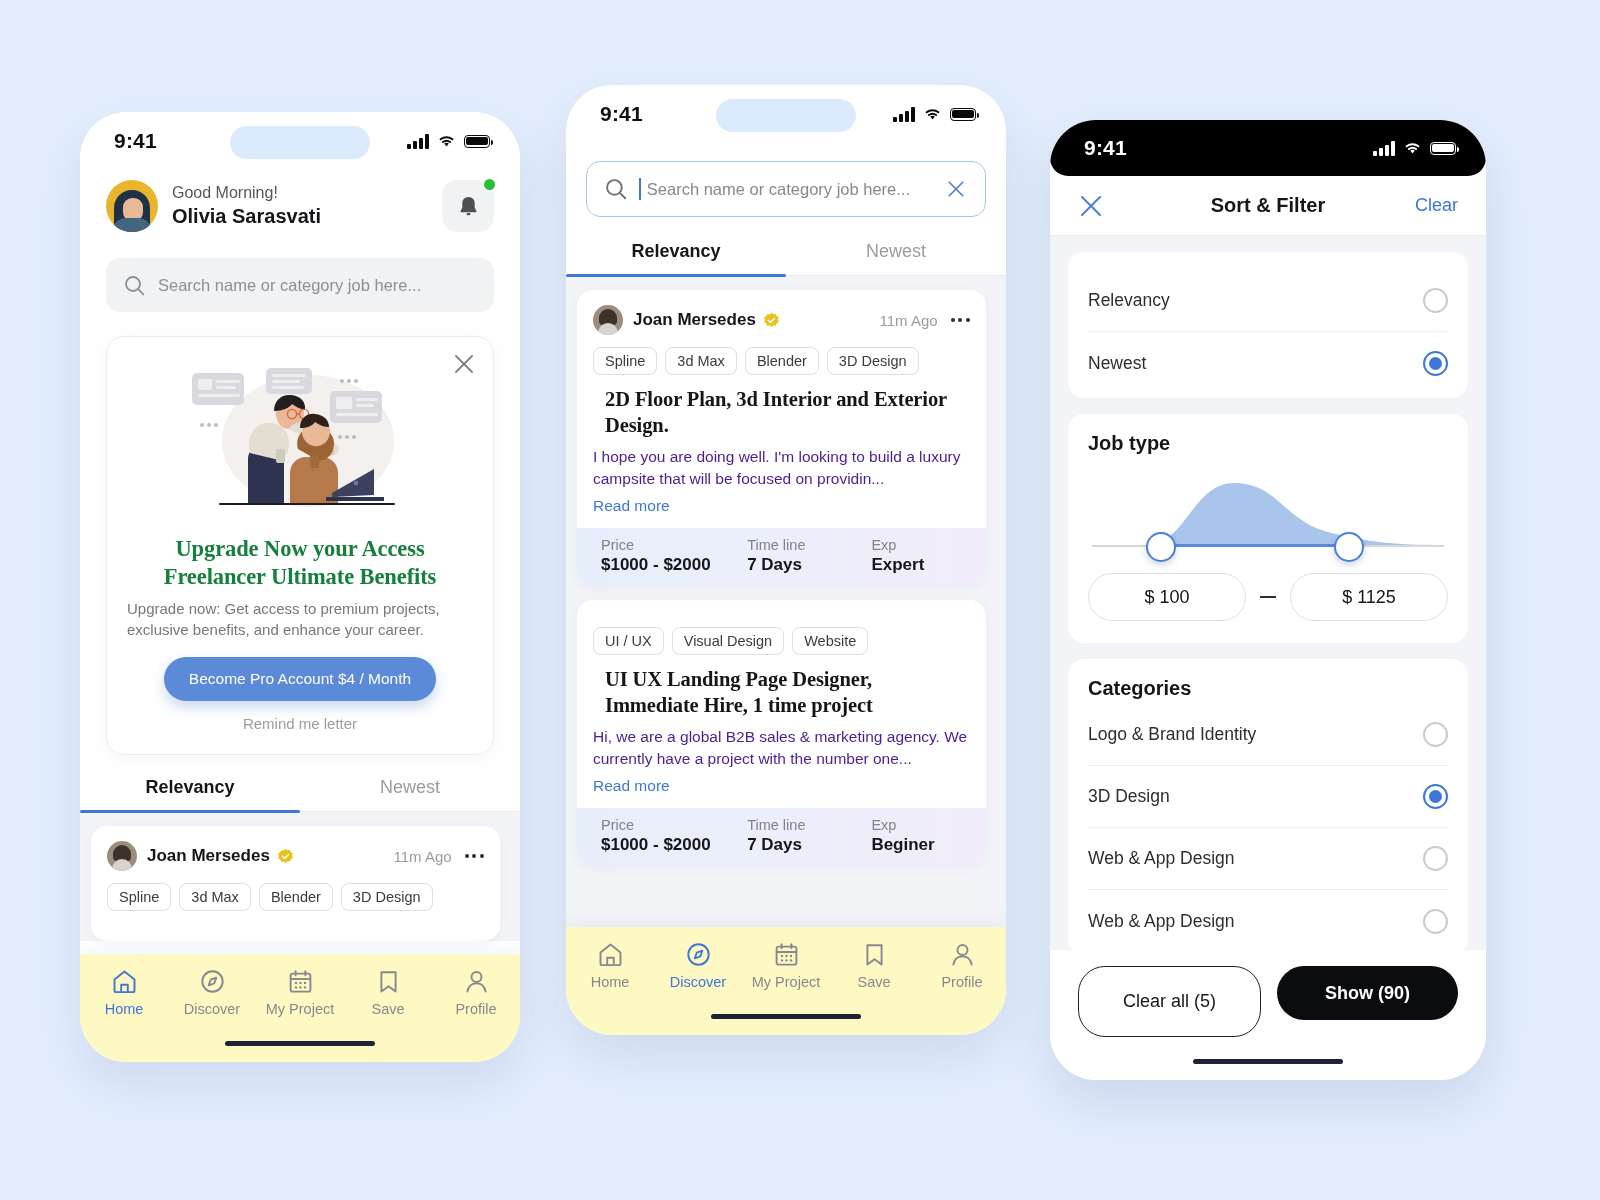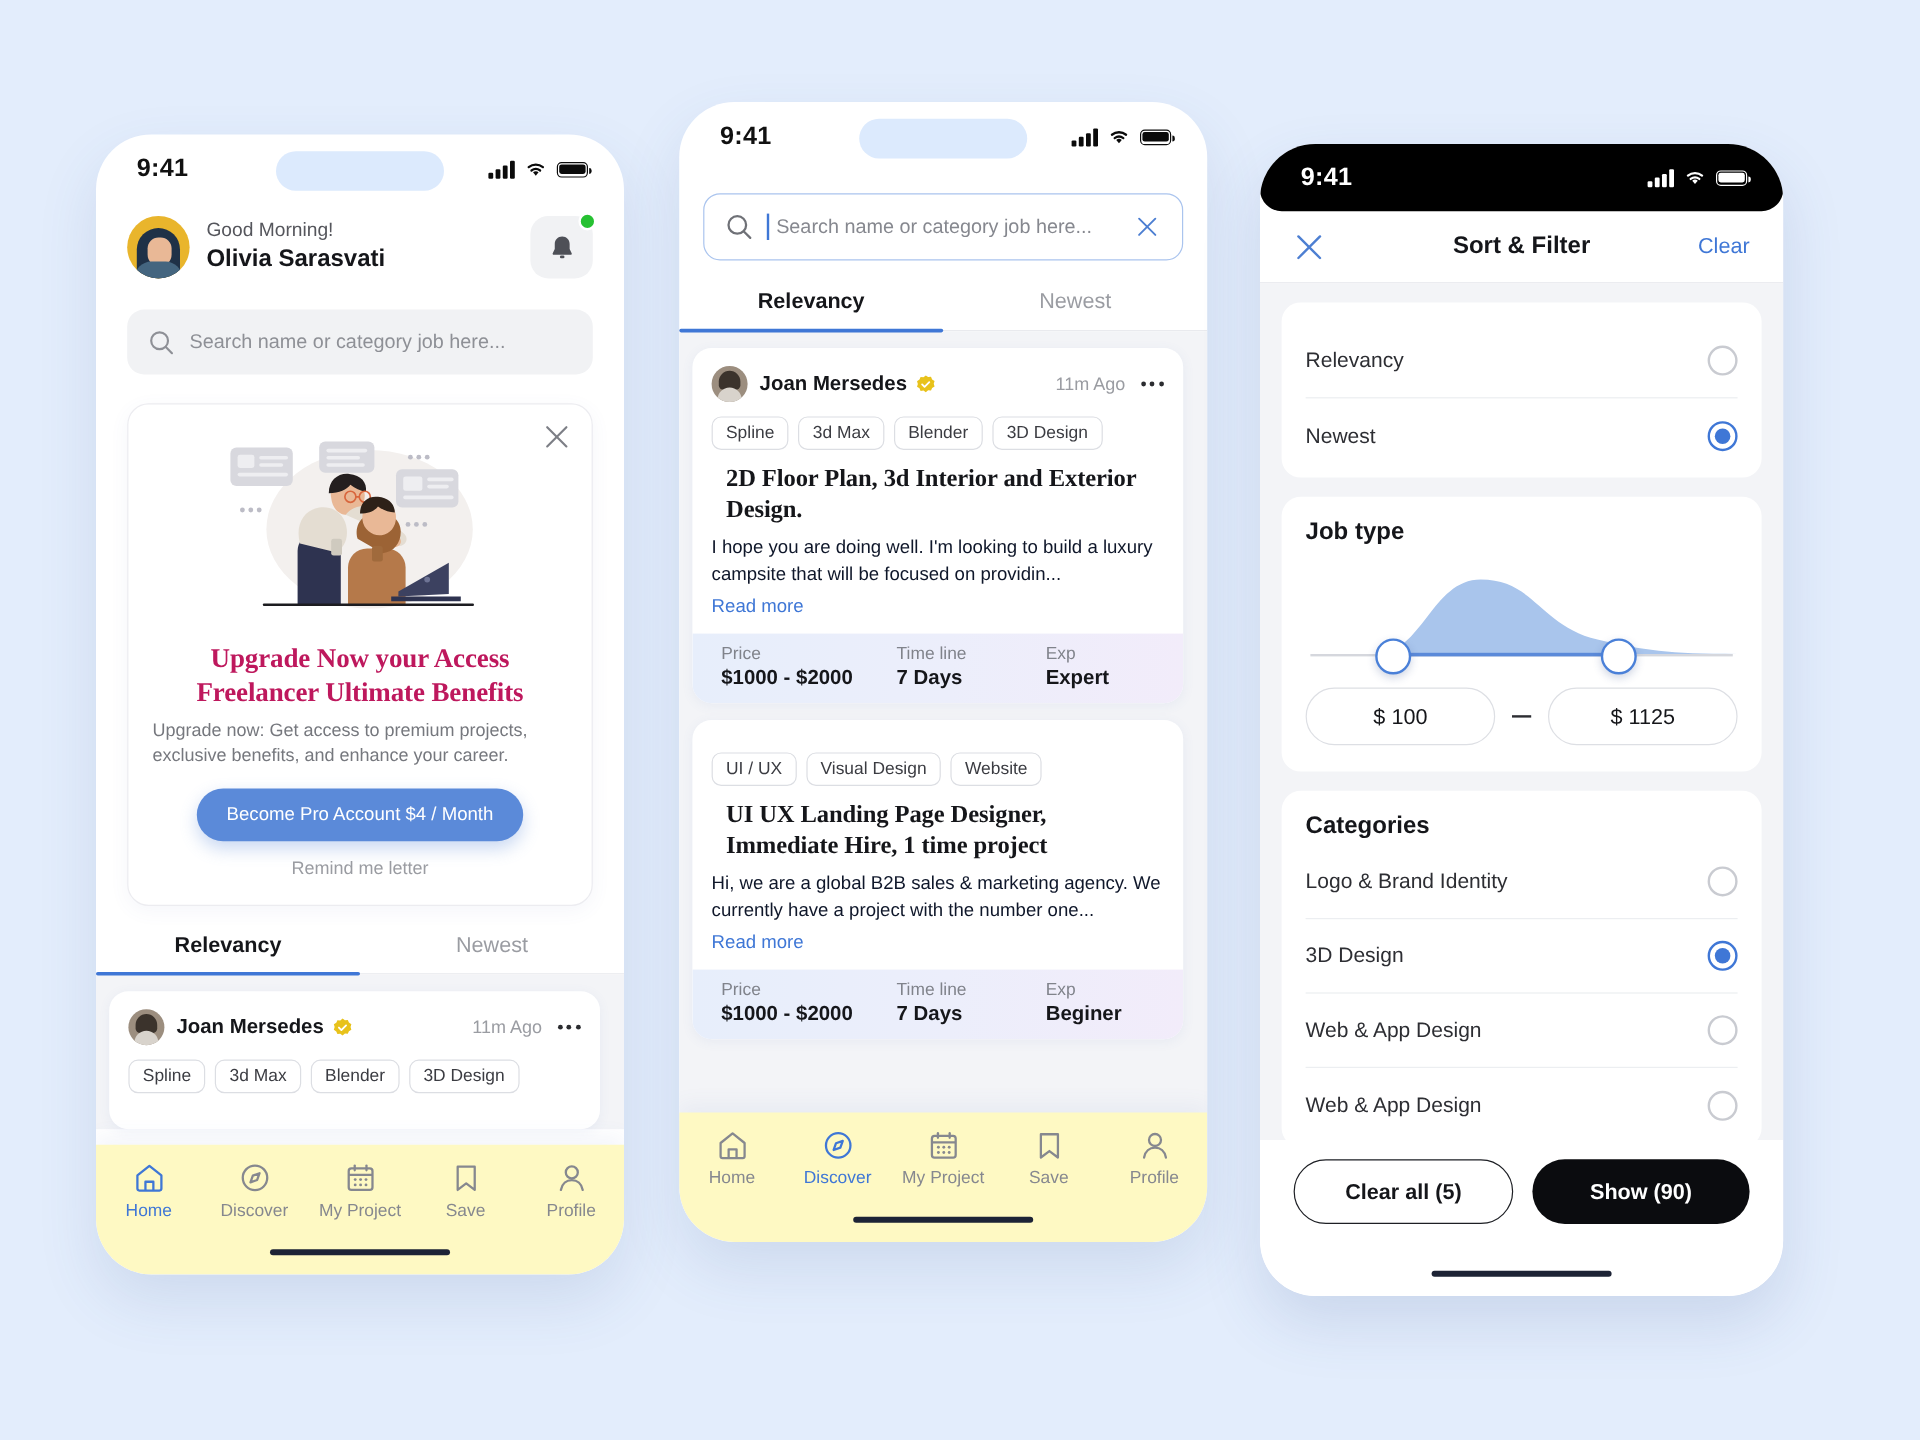--- a/index.html
+++ b/index.html
@@ -84,21 +84,21 @@
 
   
   .upg{
     margin:24px 26px 0 26px; background:#fff; border:1px solid #ececf0;
     border-radius:18px; padding:18px 20px 22px 20px; position:relative;
     box-shadow:0 4px 16px rgba(80,110,170,.06);
   }
   .upg-close{ position:absolute; right:16px; top:14px; width:26px; height:26px; }
   .illus{ height:160px; margin:8px 0 12px 0; position:relative; }
   .upg-title{ font-family:"Liberation Serif", serif; font-size:22.5px; font-weight:700;
-              color:#be185d; text-align:center; line-height:1.24; letter-spacing:-.1px; }
+              color:#15803d; text-align:center; line-height:1.24; letter-spacing:-.1px; }
   .upg-sub{ margin-top:7px; font-size:15px; color:#76787e; line-height:1.42; }
   .pro-btn{ margin:17px auto 0 auto; display:block; width:272px; height:44px;
             border-radius:22px; background:#5b8ad9; color:#fff; font-size:15.5px;
             border:none; cursor:pointer; font-family:inherit;
             box-shadow:0 6px 14px rgba(91,138,217,.33); }
   .remind{ margin-top:14px; text-align:center; font-size:15px; color:#9a9ca2; }
 
   
   .tabs{ display:flex; margin-top:22px; border-bottom:1.5px solid #e9eaee; }
   .tab{ flex:1; text-align:center; padding-bottom:13px; font-size:18px; color:#9a9ca2;
@@ -130,21 +130,21 @@
   .jtime{ margin-left:auto; font-size:15px; color:#9a9ca2; }
   .jdots{ margin-left:13px; display:flex; gap:3.4px; align-items:center; }
   .jdots i{ width:4.2px; height:4.2px; border-radius:50%; background:#2b2c30; display:block; }
 
   .chips{ display:flex; gap:8px; margin-top:12px; flex-wrap:nowrap; }
   .chip{ border:1px solid #dcdee3; border-radius:8px; padding:5px 11px;
          font-size:14.5px; color:#3b3c42; white-space:nowrap; }
 
   .jtitle{ margin-top:12px; font-family:"Liberation Serif", serif; font-size:20.5px;
            font-weight:700; color:#15161a; line-height:1.26; letter-spacing:-.1px;margin-left:12px; }
-  .jdesc{ margin-top:7px; font-size:15.5px; color:#0f172a; line-height:1.43; }
+  .jdesc{ margin-top:7px; font-size:15.5px; color:#4c1d95; line-height:1.43; }
   .readmore{ margin-top:7px; font-size:15.5px; color:#3f77d6; cursor:pointer; }
 
   .meta{ margin:13px -16px 0 -16px; display:flex; padding:9px 24px 11px 24px;
          background:linear-gradient(90deg,#e7eefb 0%,#eceefb 52%,#f2ecfa 100%); }
   .mcell{ flex:1; }
   .mcell.m2{ flex:.85; }
   .mcell.m3{ flex:.62; }
   .mlab{ font-size:14.5px; color:#80838b; }
   .mval{ margin-top:2px; font-size:17px; font-weight:700; color:#15161a; }
 
@@ -198,22 +198,22 @@
   .knob.k2{ right:84px; }
   .price-row{ display:flex; align-items:center; gap:14px; padding:4px 0 18px 0; }
   .price-box{ flex:1; height:48px; border:1.4px solid #dddfe4; border-radius:24px;
               display:flex; align-items:center; justify-content:center; gap:9px;
               font-size:18px; color:#15161a; }
   .dash{ width:16px; height:1.8px; background:#2c2d32; flex:none; }
 
   .f-foot{ position:absolute; left:0; right:0; bottom:0; height:130px; background:#fff;
            border-radius:0 0 46px 46px; display:flex; gap:16px; padding:16px 28px 0 28px;
            z-index:8; }
-  .btn-clear{ flex:1; height:54px; border-radius:27px; border:1.6px solid #1d1f24;
-              background:#fff; color:#15161a; font-size:18px; font-weight:700;
+  .btn-clear{ flex:1; height:71px; border-radius:27px; border:1.6px solid #1d1f24;
+              background:#fff; color:#15161a; font-size:18px; font-weight:400;
               font-family:inherit; cursor:pointer; }
   .btn-show{ flex:1; height:54px; border-radius:27px; border:none; background:#0b0c0f;
              color:#fff; font-size:18px; font-weight:700; font-family:inherit; cursor:pointer; }
 </style>
 </head>
 <body>
 
 <div class="stage">
 
   <div class="phone" id="phone1">

